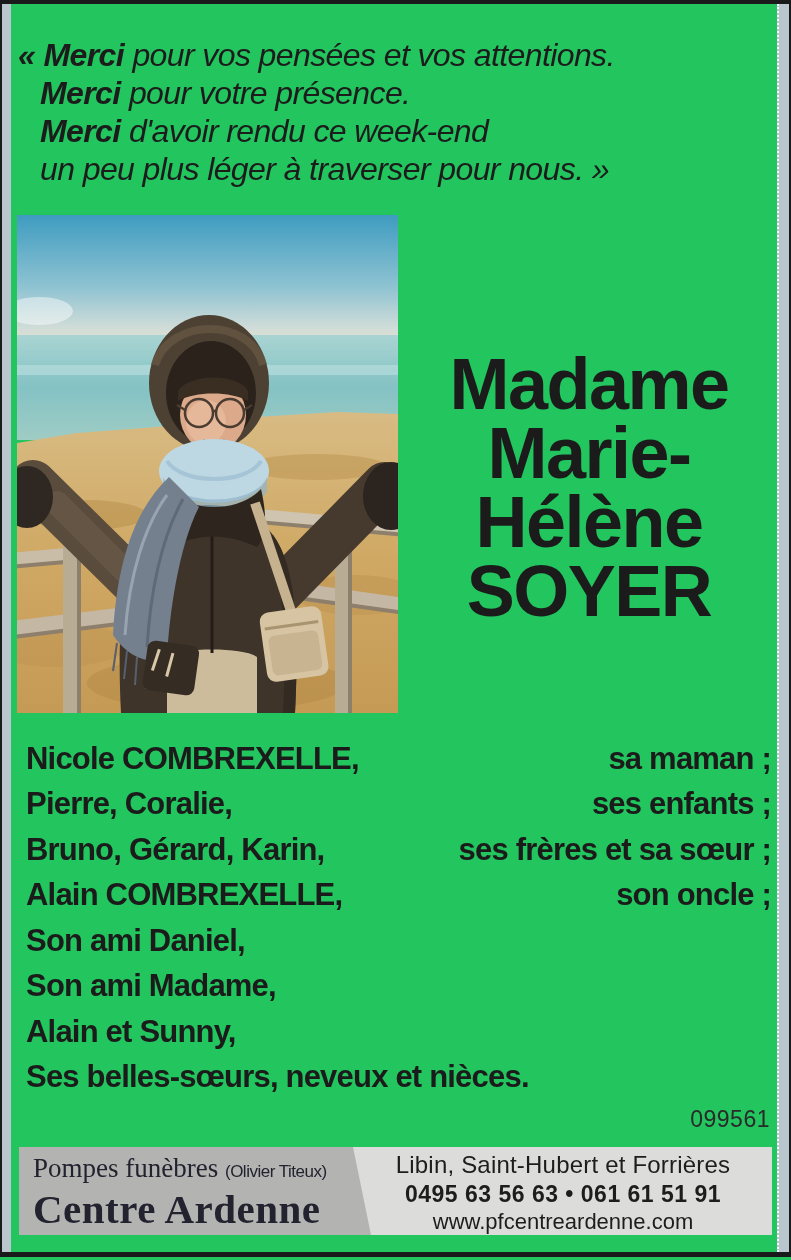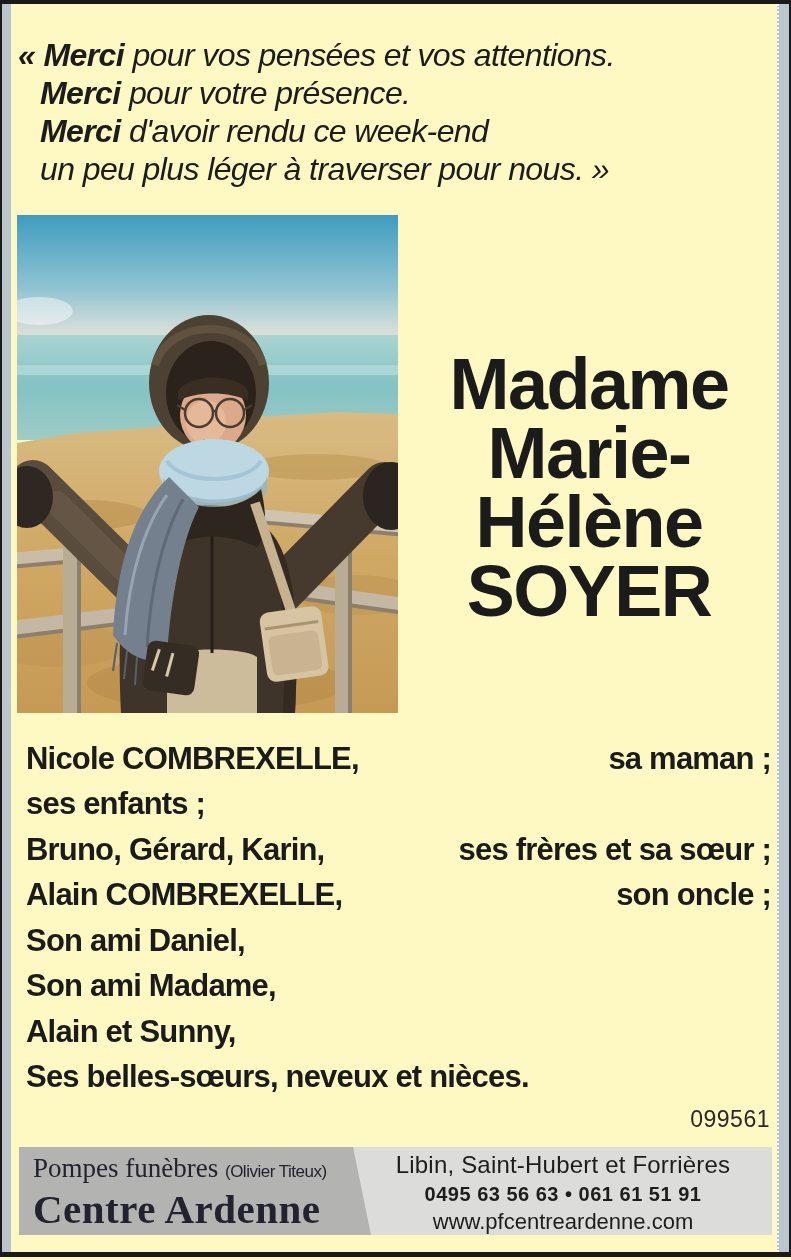--- a/index.html
+++ b/index.html
@@ -1,17 +1,17 @@
 <!DOCTYPE html>
 <html><head>
 <meta charset="utf-8">
 <style>
   html,body{margin:0;padding:0;background:#ffffff;}
   #page{
-    position:relative;width:791px;height:1260px;background:#fef9c3;
+    position:relative;width:791px;height:1260px;background:#22c55e;
     font-family:"Liberation Sans",sans-serif;color:#1c1c1c;overflow:hidden;
   }
   
   .frame-top{position:absolute;left:0;top:0;width:791px;height:4px;background:#1a1a1a;}
   .frame-bottom{position:absolute;left:0;top:1252px;width:791px;height:5px;background:#1a1a1a;}
   .frame-left{position:absolute;left:0;top:0;width:2px;height:1257px;background:#1a1a1a;}
   .frame-right{position:absolute;left:789px;top:0;width:2px;height:1257px;background:#1a1a1a;}
   .sidebar-left{position:absolute;left:2px;top:4px;width:9px;height:1248px;background:#b9c6cd;}
   .sidebar-right{position:absolute;left:777px;top:4px;width:12px;height:1248px;background:#b9c6cd;border-left:2px dotted #ffffff;box-sizing:border-box;}
 
@@ -51,21 +51,21 @@
     padding:6px 0 0 14px;box-sizing:border-box;
     font-family:"Liberation Serif",serif;color:#232330;white-space:nowrap;
   }
   .bl1{font-size:27px;line-height:30px;}
   .bl1-small{font-family:"Liberation Sans",sans-serif;font-size:17px;letter-spacing:-0.5px;margin-top:29px;}
   .bl2{font-size:41px;line-height:44px;font-weight:600;letter-spacing:0.5px;}
   .banner-right{
     position:absolute;left:341px;right:6px;top:4px;text-align:center;color:#1d1d1b;white-space:nowrap;
   }
   .br1{font-size:24px;line-height:28px;letter-spacing:0.2px;}
-  .br2{font-size:20px;line-height:31px;font-weight:bold;letter-spacing:0.5px;}
+  .br2{font-size:23px;line-height:31px;font-weight:bold;letter-spacing:0.5px;}
   .br3{font-size:22px;line-height:24px;}
 </style>
 </head>
 <body>
 
 <div id="page">
 
   <div class="frame-top"></div>
   <div class="frame-bottom"></div>
   <div class="frame-left"></div>
@@ -189,20 +189,21 @@
     <div>Marie-Hélène</div>
     <div>SOYER</div>
   </div>
 
   <div class="family">
     <div class="frow">
       <span>Nicole COMBREXELLE,</span>
       <span>sa maman ;</span>
     </div>
     <div class="frow">
+      <span>Pierre, Coralie,</span>
       <span>ses enfants ;</span>
     </div>
     <div class="frow">
       <span>Bruno, Gérard, Karin,</span>
       <span>ses frères et sa sœur ;</span>
     </div>
     <div class="frow">
       <span>Alain COMBREXELLE,</span>
       <span>son oncle ;</span>
     </div>

